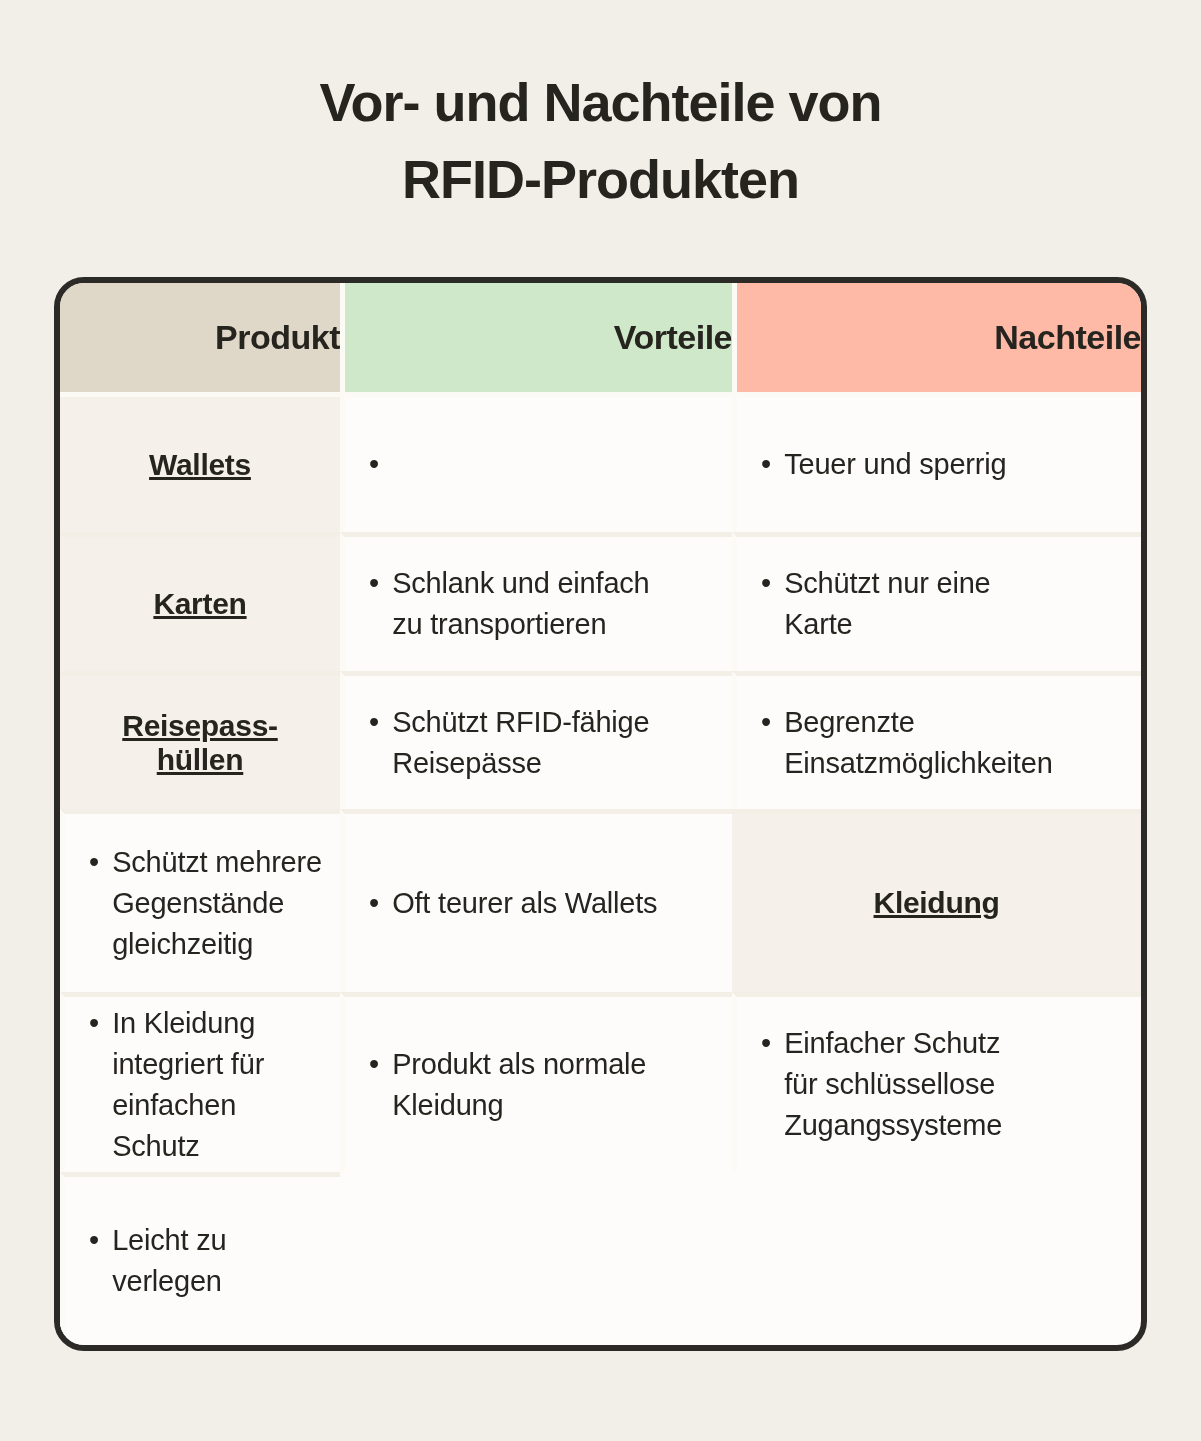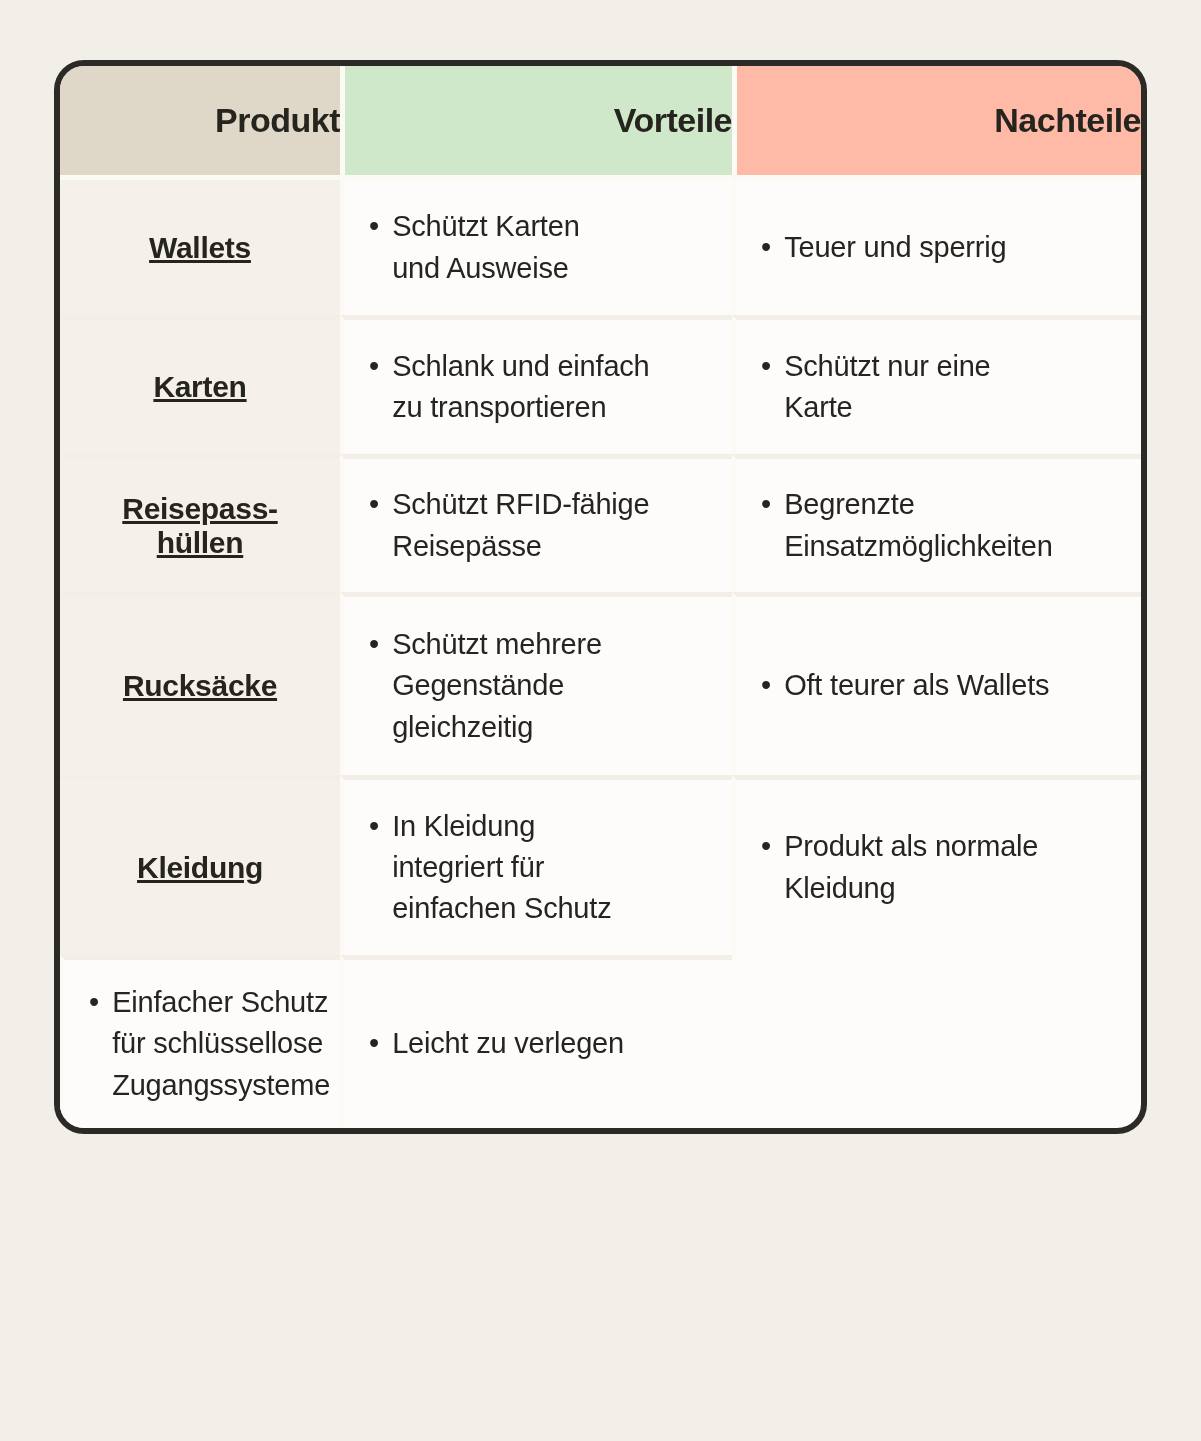--- a/index.html
+++ b/index.html
@@ -88,39 +88,39 @@
   }
   .bullet-text {
     white-space: pre-line;
     letter-spacing: -0.2px;
   }
 </style>
 </head>
 <body>
 
 <main>
+  <h1 class="page-title">Vor- und Nachteile von
+RFID-Produkten</h1>
 
   <section class="table-card">
 
     <div class="cell header-cell h-produkt c1">
       <span>Produkt</span>
     </div>
     <div class="cell header-cell h-vorteile c2">
       <span>Vorteile</span>
     </div>
     <div class="cell header-cell h-nachteile c3">
       <span>Nachteile</span>
     </div>
 
     <div class="cell product-cell body first c1">Wallets</div>
     <div class="cell bullet-cell body first c2">
       <div class="bullet-item">
         <span class="dot">•</span>
-        <span class="bullet-text">Schützt Karten
-und Ausweise</span>
       </div>
     </div>
     <div class="cell bullet-cell body first c3">
       <div class="bullet-item">
         <span class="dot">•</span>
         <span class="bullet-text">Teuer und sperrig</span>
       </div>
     </div>
 
     <div class="cell product-cell body c1">Karten</div>
@@ -149,21 +149,20 @@
       </div>
     </div>
     <div class="cell bullet-cell body c3">
       <div class="bullet-item">
         <span class="dot">•</span>
         <span class="bullet-text">Begrenzte
 Einsatzmöglichkeiten</span>
       </div>
     </div>
 
-    <div class="cell product-cell body c1">Rucksäcke</div>
     <div class="cell bullet-cell body c2">
       <div class="bullet-item">
         <span class="dot">•</span>
         <span class="bullet-text">Schützt mehrere
 Gegenstände
 gleichzeitig</span>
       </div>
     </div>
     <div class="cell bullet-cell body c3">
       <div class="bullet-item">

